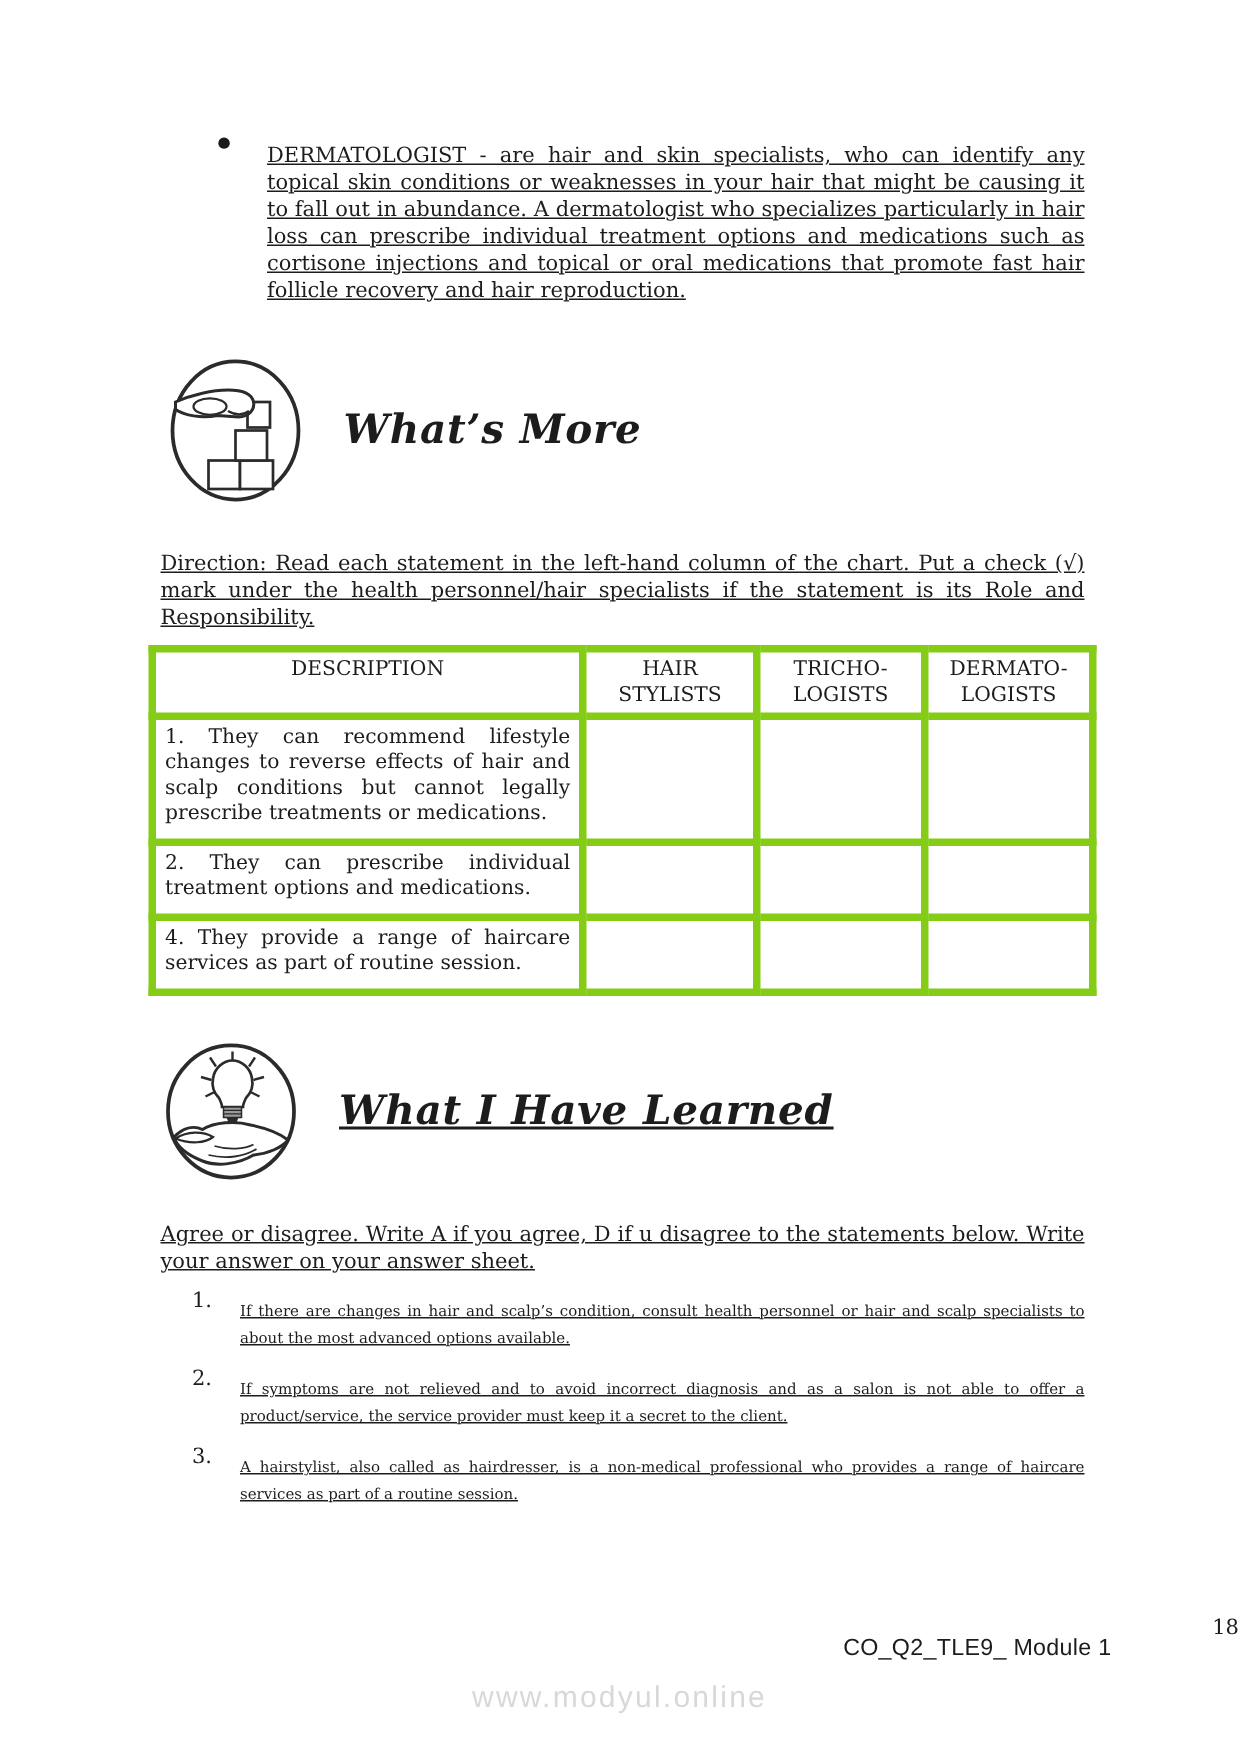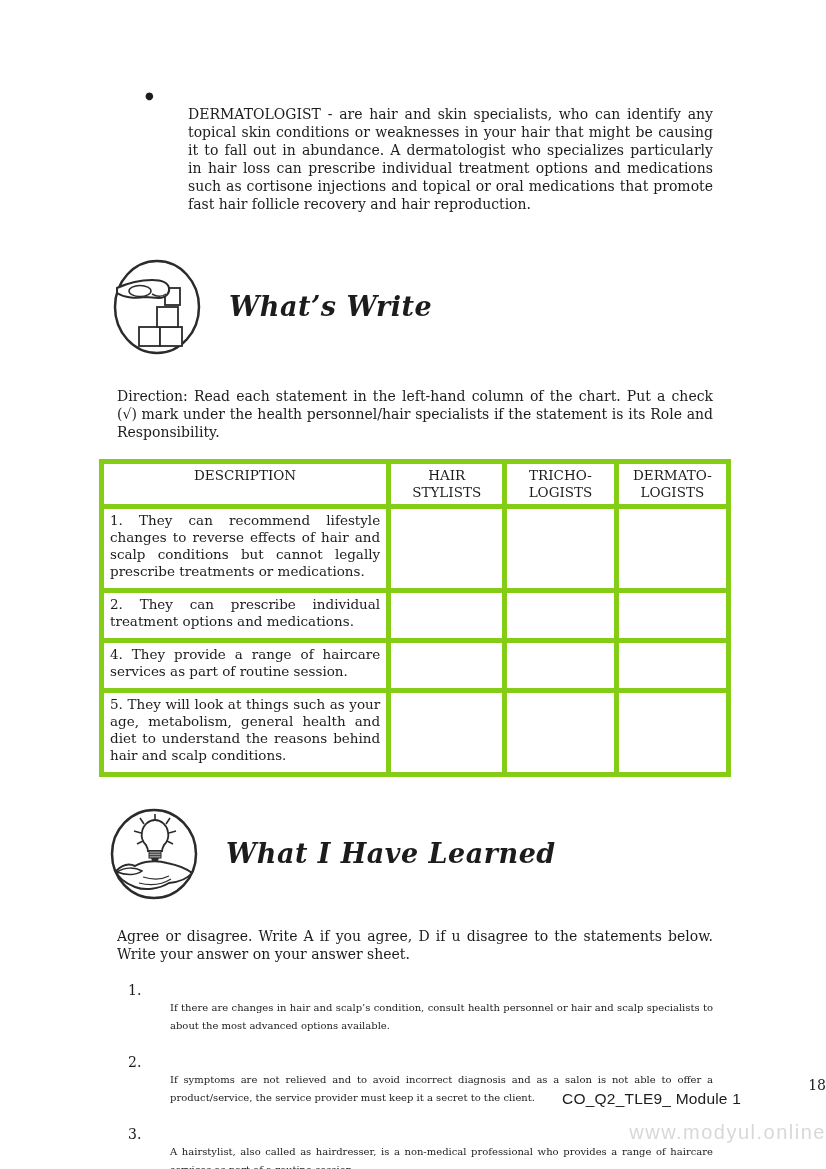--- a/index.html
+++ b/index.html
@@ -10,38 +10,38 @@
     font-family: "DejaVu Serif", serif;
     color: #1c1c1c;
     position: relative;
     overflow: hidden;
   }
   .content {
     position: absolute;
     left: 99px; top: 0;
     width: 632px;
   }
-  p { margin: 18px; }
+  p { margin: 8px; text-decoration: underline; }
   .para {
     font-size: 14px;
     line-height: 18px;
     text-align: justify;
   }
   
   .bullet-row { display: flex; margin-top: 87px; }
   .bullet-glyph {
     width: 25px; margin-left: 46px;
     font-size: 10px; line-height: 18px;
     flex: none;
   }
   .bullet-text { flex: 1; }
   
   .section-head { display: flex; align-items: center; }
   .sh-1 { margin-top: 27px; margin-left: 12px; }
-  .sh-2 { margin-top: 30px; margin-left: 9px; }
+  .sh-2 { margin-top: 30px; margin-left: 9px; text-decoration: underline; }
   .icon-wrap { flex: none; display: block; }
   .section-title {
     margin: 0 0 6px 26px;
     font-family: "DejaVu Serif", serif;
     font-size: 27px;
     font-weight: bold;
     font-style: italic;
     letter-spacing: 0.5px;
     white-space: nowrap;
   }
@@ -90,21 +90,21 @@
   }
   .module-code {
     position: absolute; top: 1090px; right: 85px;
     font-family: "Liberation Sans", sans-serif;
     font-weight: normal;
     font-size: 15.5px;
     letter-spacing: 0.2px;
   }
   .watermark {
     position: absolute; top: 1121px; left: 0;
-    width: 100%; text-align: right;
+    width: 100%; text-align: center;
     font-family: "Liberation Sans", sans-serif;
     font-size: 20px;
     letter-spacing: 1.5px;
     color: #d8d8d8;
   }
 </style>
 </head>
 <body>
 
 <div class="page">
@@ -123,21 +123,21 @@
             <rect x="27" y="69" width="21" height="19"></rect>
             <rect x="48" y="69" width="22" height="19"></rect>
             <rect x="45" y="49" width="21" height="20"></rect>
             <rect x="53" y="30" width="15" height="17"></rect>
           </g>
           <path d="M5,30 C16,25 30,22 40,22 C50,22 56,25 57,30 C58,35 54,40 47,40 L33,39 C22,41 11,39 5,35 Z" fill="#ffffff" stroke="#2b2b2b" stroke-width="2"></path>
           <ellipse cx="28" cy="33" rx="11" ry="5.5" fill="#ffffff" stroke="#2b2b2b" stroke-width="1.5"></ellipse>
           <path d="M40,36 C45,39 50,39 54,36" fill="none" stroke="#2b2b2b" stroke-width="1.5"></path>
         </svg>
       </span>
-      <h2 class="section-title">What’s Write</h2>
+      <h2 class="section-title">What’s More</h2>
     </div>
 
     <p class="para direction">Direction: Read each statement in the left-hand column of the chart. Put a check (√) mark under the health personnel/hair specialists if the statement is its Role and Responsibility.</p>
 
     <table class="roles-table">
       <colgroup>
         <col style="width:45.8%">
         <col style="width:18.5%">
         <col style="width:17.8%">
         <col style="width:17.9%">
@@ -169,26 +169,20 @@
           <td class="blank"></td>
         </tr>
         <tr>
           <td class="desc">2. They can prescribe individual treatment options and medications.</td>
           <td class="blank"></td>
           <td class="blank"></td>
           <td class="blank"></td>
         </tr>
         <tr>
           <td class="desc">4. They provide a range of haircare services as part of routine session.</td>
-          <td class="blank"></td>
-          <td class="blank"></td>
-          <td class="blank"></td>
-        </tr>
-        <tr>
-          <td class="desc">5. They will look at things such as your age, metabolism, general health and diet to understand the reasons behind hair and scalp conditions.</td>
           <td class="blank"></td>
           <td class="blank"></td>
           <td class="blank"></td>
         </tr>
       </tbody>
     </table>
 
     <div class="section-head sh-2">
       <span class="icon-wrap">
         <svg viewBox="0 0 90 94" width="92" height="94">

